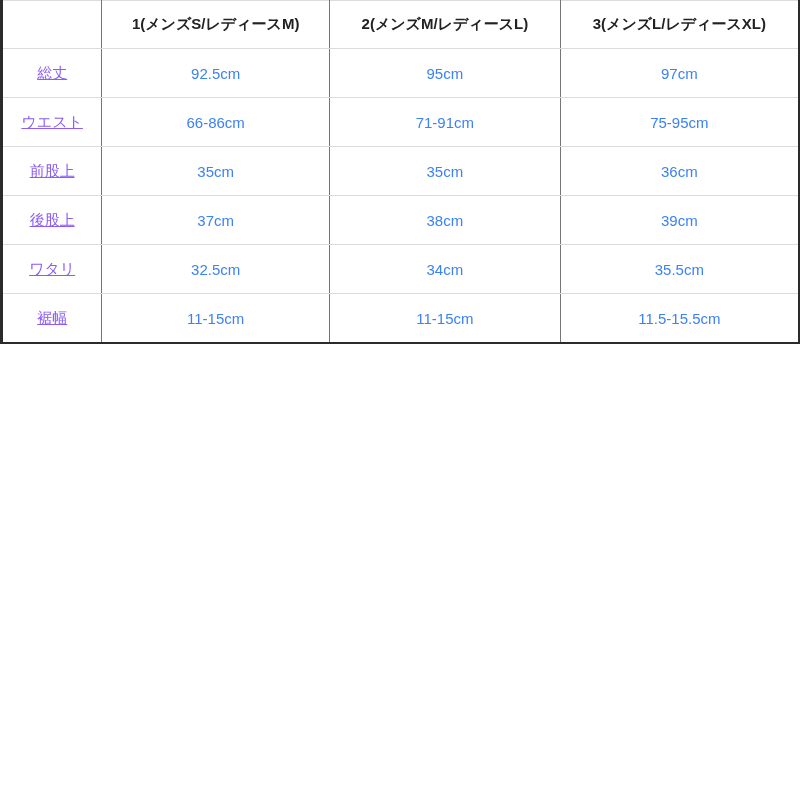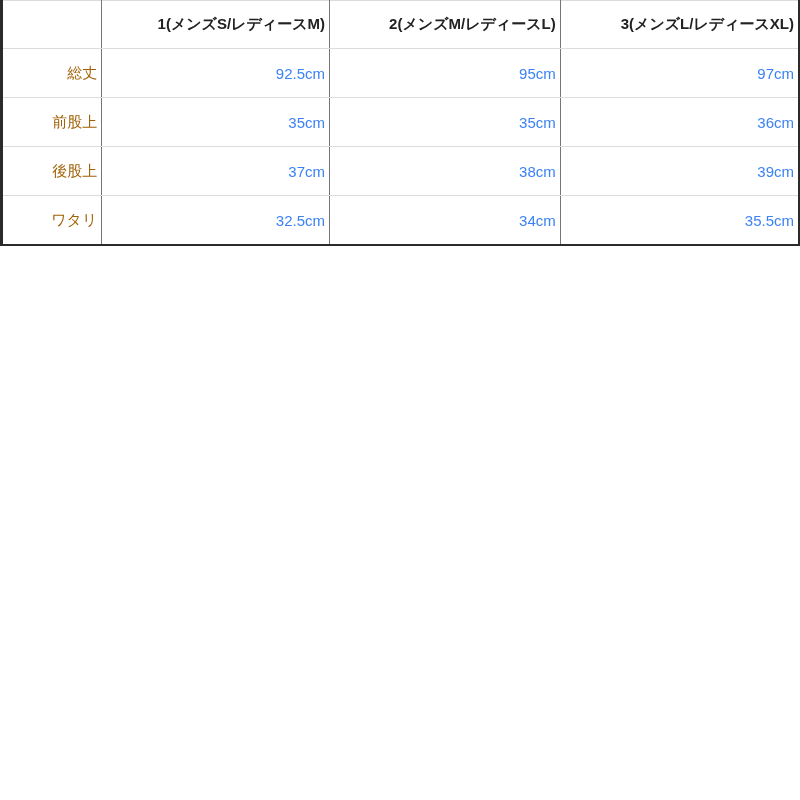--- a/index.html
+++ b/index.html
@@ -26,39 +26,40 @@
     border-right: 2px solid #2b2b2b;
     border-bottom: 2px solid #2b2b2b;
     border-top: 1px solid #dcdcdc;
   }
   table.size-chart col.label-col   { width: 100px; }
   table.size-chart col.data-col-1  { width: 227px; }
   table.size-chart col.data-col-2  { width: 230px; }
   table.size-chart col.data-col-3  { width: 238px; }
   table.size-chart th,
   table.size-chart td {
-    text-align: right;
+    text-align: center;
     vertical-align: middle;
     font-size: 15px;
     padding: 0 4px;
     border-right: 1px solid #757575;
     border-bottom: 1px solid #dcdcdc;
     background: #ffffff;
     overflow: hidden;
     white-space: nowrap;
   }
   table.size-chart thead th {
     height: 47px;
     font-weight: bold;
     color: #222222;
   }
   table.size-chart tbody th {
     height: 48px;
     font-weight: normal;
-    color: #a16207;
+    color: #8b5cf6;
+    text-decoration: underline;
   }
   table.size-chart tbody td {
     height: 48px;
     color: #3b82f6;
   }
 </style>
 </head>
 <body>
 
 <div class="page">
@@ -78,32 +79,44 @@
         </tr>
     </thead>
     <tbody>
         <tr>
           <th>総丈</th>
           <td>92.5cm</td>
           <td>95cm</td>
           <td>97cm</td>
         </tr>
         <tr>
+          <th>ウエスト</th>
+          <td>66-86cm</td>
+          <td>71-91cm</td>
+          <td>75-95cm</td>
+        </tr>
+        <tr>
           <th>前股上</th>
           <td>35cm</td>
           <td>35cm</td>
           <td>36cm</td>
         </tr>
         <tr>
           <th>後股上</th>
           <td>37cm</td>
           <td>38cm</td>
           <td>39cm</td>
         </tr>
         <tr>
           <th>ワタリ</th>
           <td>32.5cm</td>
           <td>34cm</td>
           <td>35.5cm</td>
         </tr>
+        <tr>
+          <th>裾幅</th>
+          <td>11-15cm</td>
+          <td>11-15cm</td>
+          <td>11.5-15.5cm</td>
+        </tr>
       </tbody>
   </table>
 </div>
 
 </body></html>

